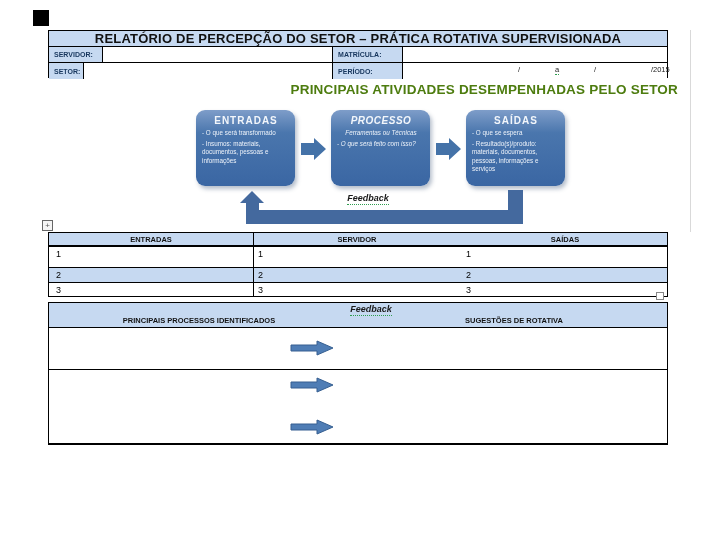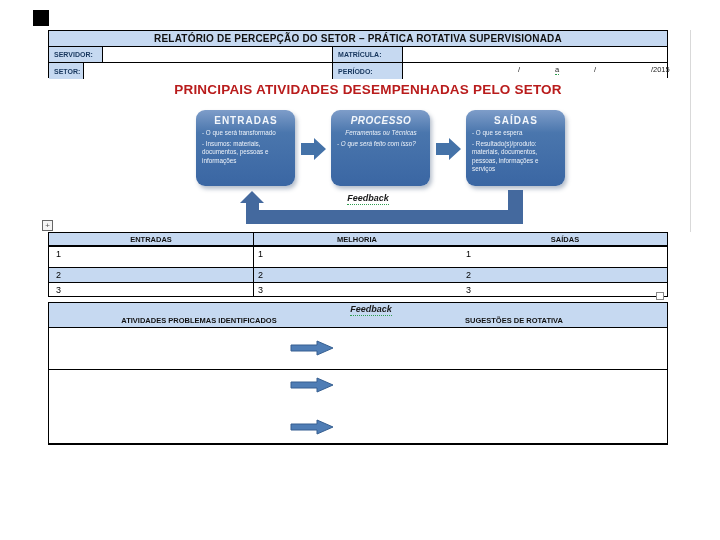--- a/index.html
+++ b/index.html
@@ -5,30 +5,30 @@
   html,body{margin:0;padding:0;background:#ffffff;}
   #canvas{position:relative;width:720px;height:540px;background:#ffffff;overflow:hidden;
           font-family:"Liberation Sans", sans-serif;color:#111;}
   .abs{position:absolute;}
   
   .black-square{left:33px;top:10px;width:16px;height:16px;background:#000;}
   
   .form-table{left:48px;top:30px;width:620px;height:48px;border:1px solid #000;box-sizing:border-box;}
   .form-row{position:relative;width:100%;height:16px;box-sizing:border-box;display:flex;}
   .form-title-row{background:#c6d9f1;border-bottom:1px solid #000;justify-content:center;align-items:center;}
-  .form-title-row span{font-size:10px;font-weight:bold;color:#111;letter-spacing:.2px;}
+  .form-title-row span{font-size:13px;font-weight:bold;color:#111;letter-spacing:.2px;}
   .cell{box-sizing:border-box;height:100%;display:flex;align-items:center;font-size:7px;font-weight:bold;color:#17365d;}
   .cell.label{background:#c6d9f1;padding-left:5px;border-right:1px solid #000;}
   .cell.value{background:#fff;border-right:1px solid #000;}
   .row2{border-bottom:1px solid #000;}
   .periodo-value{position:relative;font-weight:normal;color:#222;}
   .pp{position:absolute;top:2px;font-size:7.5px;color:#222;}
   .pp-a{border-bottom:1px dotted #2e9e4f;}
   
-  .diagram-title{left:58px;top:82px;width:620px;text-align:center;font-size:13.5px;font-weight:bold;color:#b91c1c;letter-spacing:.2px;}
+  .diagram-title{left:58px;top:82px;width:620px;text-align:right;font-size:13.5px;font-weight:bold;color:#4d7c0f;letter-spacing:.2px;}
   .sbox{width:99px;height:76px;border-radius:9px;box-sizing:border-box;padding:5px 5px 4px 6px;
         background:linear-gradient(180deg,#7e9dc9 0%,#4a76ad 30%,#3a66a3 100%);
         box-shadow:2px 3px 4px rgba(90,110,140,.45);color:#fff;}
   .sbox .btitle{text-align:center;font-size:10px;font-weight:bold;letter-spacing:1px;color:#f2f6fb;margin-bottom:3px;}
   .sbox .bline{font-size:6.3px;line-height:1.3;color:#eef3fa;margin-bottom:3px;}
   .sbox .bline.centered{text-align:center;}
   .box1{left:196px;top:110px;} .box2{left:331px;top:110px;font-style:italic;} .box3{left:466px;top:110px;}
   .conn{width:26px;height:22px;}
   .conn1{left:301px;top:138px;} .conn2{left:436px;top:138px;}
   
@@ -135,21 +135,21 @@
     <div class="fb-part fb-bar"></div>
     <div class="fb-part fb-shaft-r"></div>
     <div class="fb-label"><span>Feedback</span></div>
   </div>
 
   <div class="abs t1-handle">+</div>
 
   <div class="abs table1">
     <div class="t1-header">
       <div class="hcell" style="width:204px;border-right:0;">ENTRADAS</div>
-      <div class="hcell" style="width:208px;">MELHORIA</div>
+      <div class="hcell" style="width:208px;">SERVIDOR</div>
       <div class="hcell" style="width:208px;">SAÍDAS</div>
       <div class="t1-vline"></div>
     </div>
     <div class="t1-row" style="height:21px;background:#fff;">
       <span class="num" style="left:7px;">1</span>
       <span class="num" style="left:209px;">1</span>
       <span class="num" style="left:417px;">1</span>
       <div class="t1-vline"></div>
     </div>
     <div class="t1-row" style="height:15px;background:#c6d9f1;">
@@ -164,21 +164,21 @@
       <span class="num" style="left:417px;">3</span>
       <div class="t1-vline"></div>
     </div>
   </div>
 
   <div class="abs t1-resize"></div>
 
   <div class="abs table2">
     <div class="t2-band">
       <div class="t2-feedback"><span>Feedback</span></div>
-      <div class="t2-h t2-h-left">ATIVIDADES PROBLEMAS IDENTIFICADOS</div>
+      <div class="t2-h t2-h-left">PRINCIPAIS PROCESSOS IDENTIFICADOS</div>
       <div class="t2-h t2-h-right">SUGESTÕES DE ROTATIVA</div>
     </div>
     <div class="t2-row1">
       <div class="row-arrow ra1">
         <svg width="46" height="20">
             <path d="M1 7 H27 V3 L43 10 L27 17 V13 H1 Z" fill="#4f7db5" stroke="#365f91" stroke-width="1"></path>
           </svg>
       </div>
     </div>
     <div class="t2-rest">

